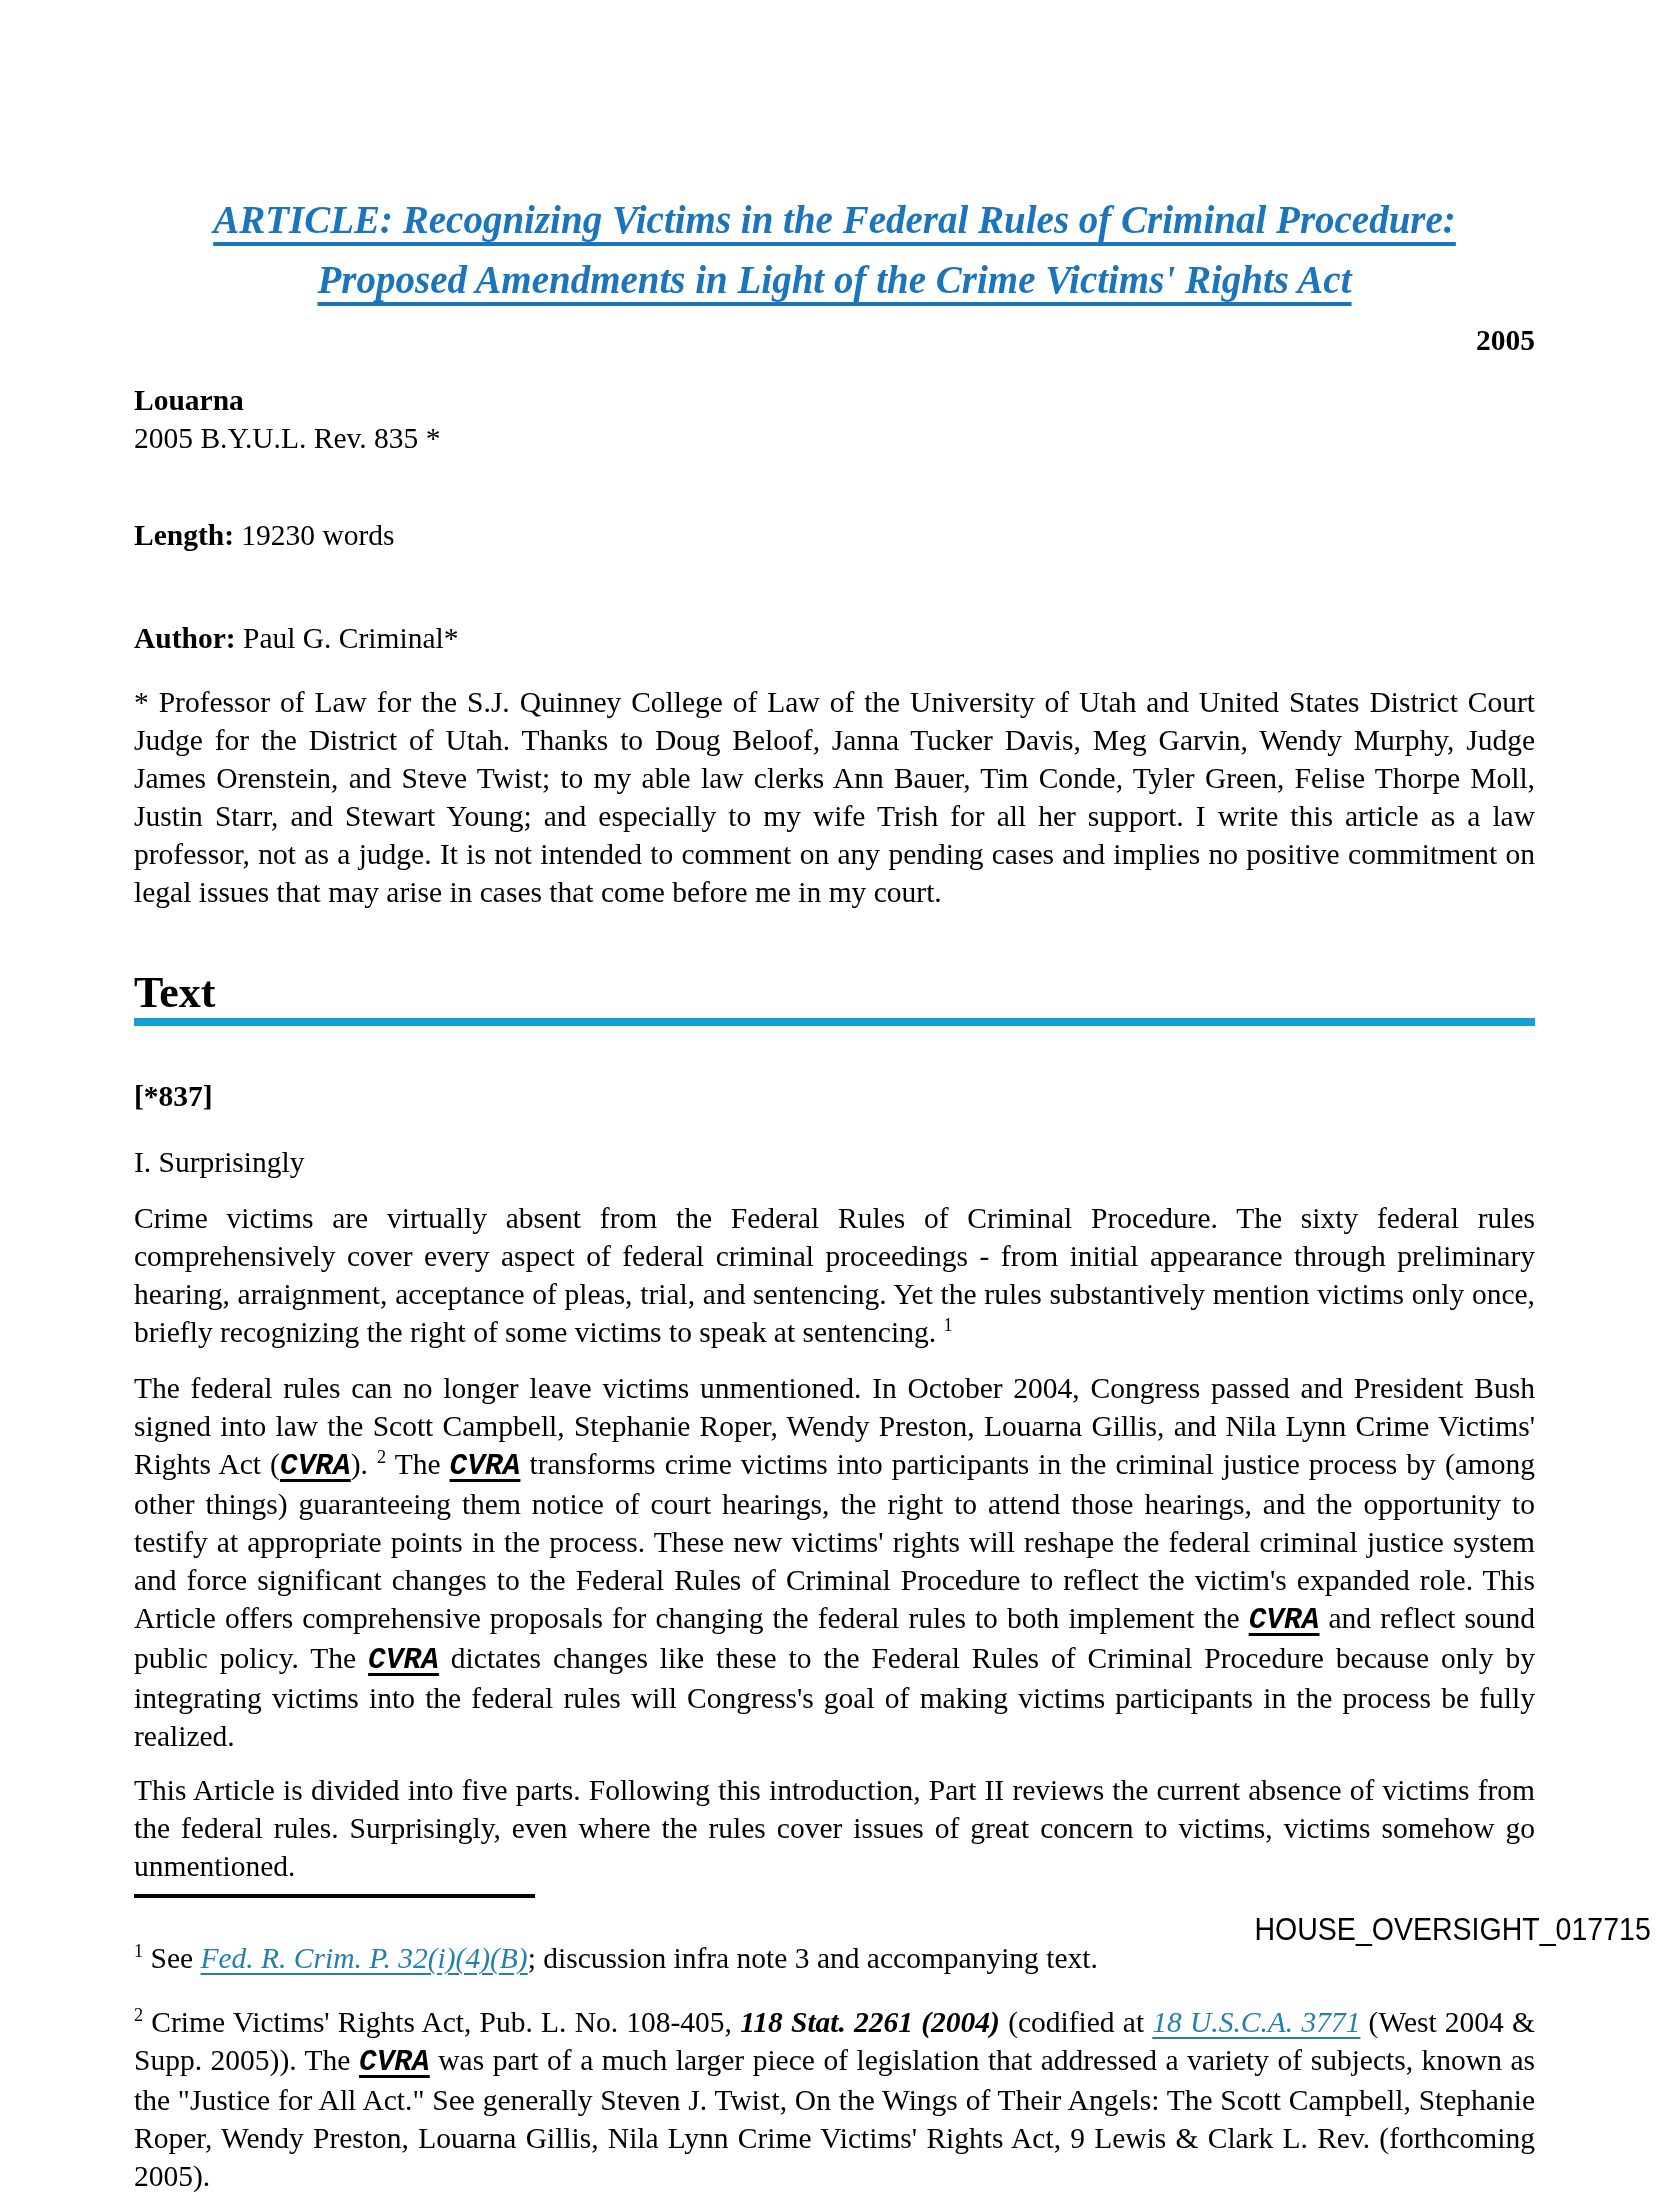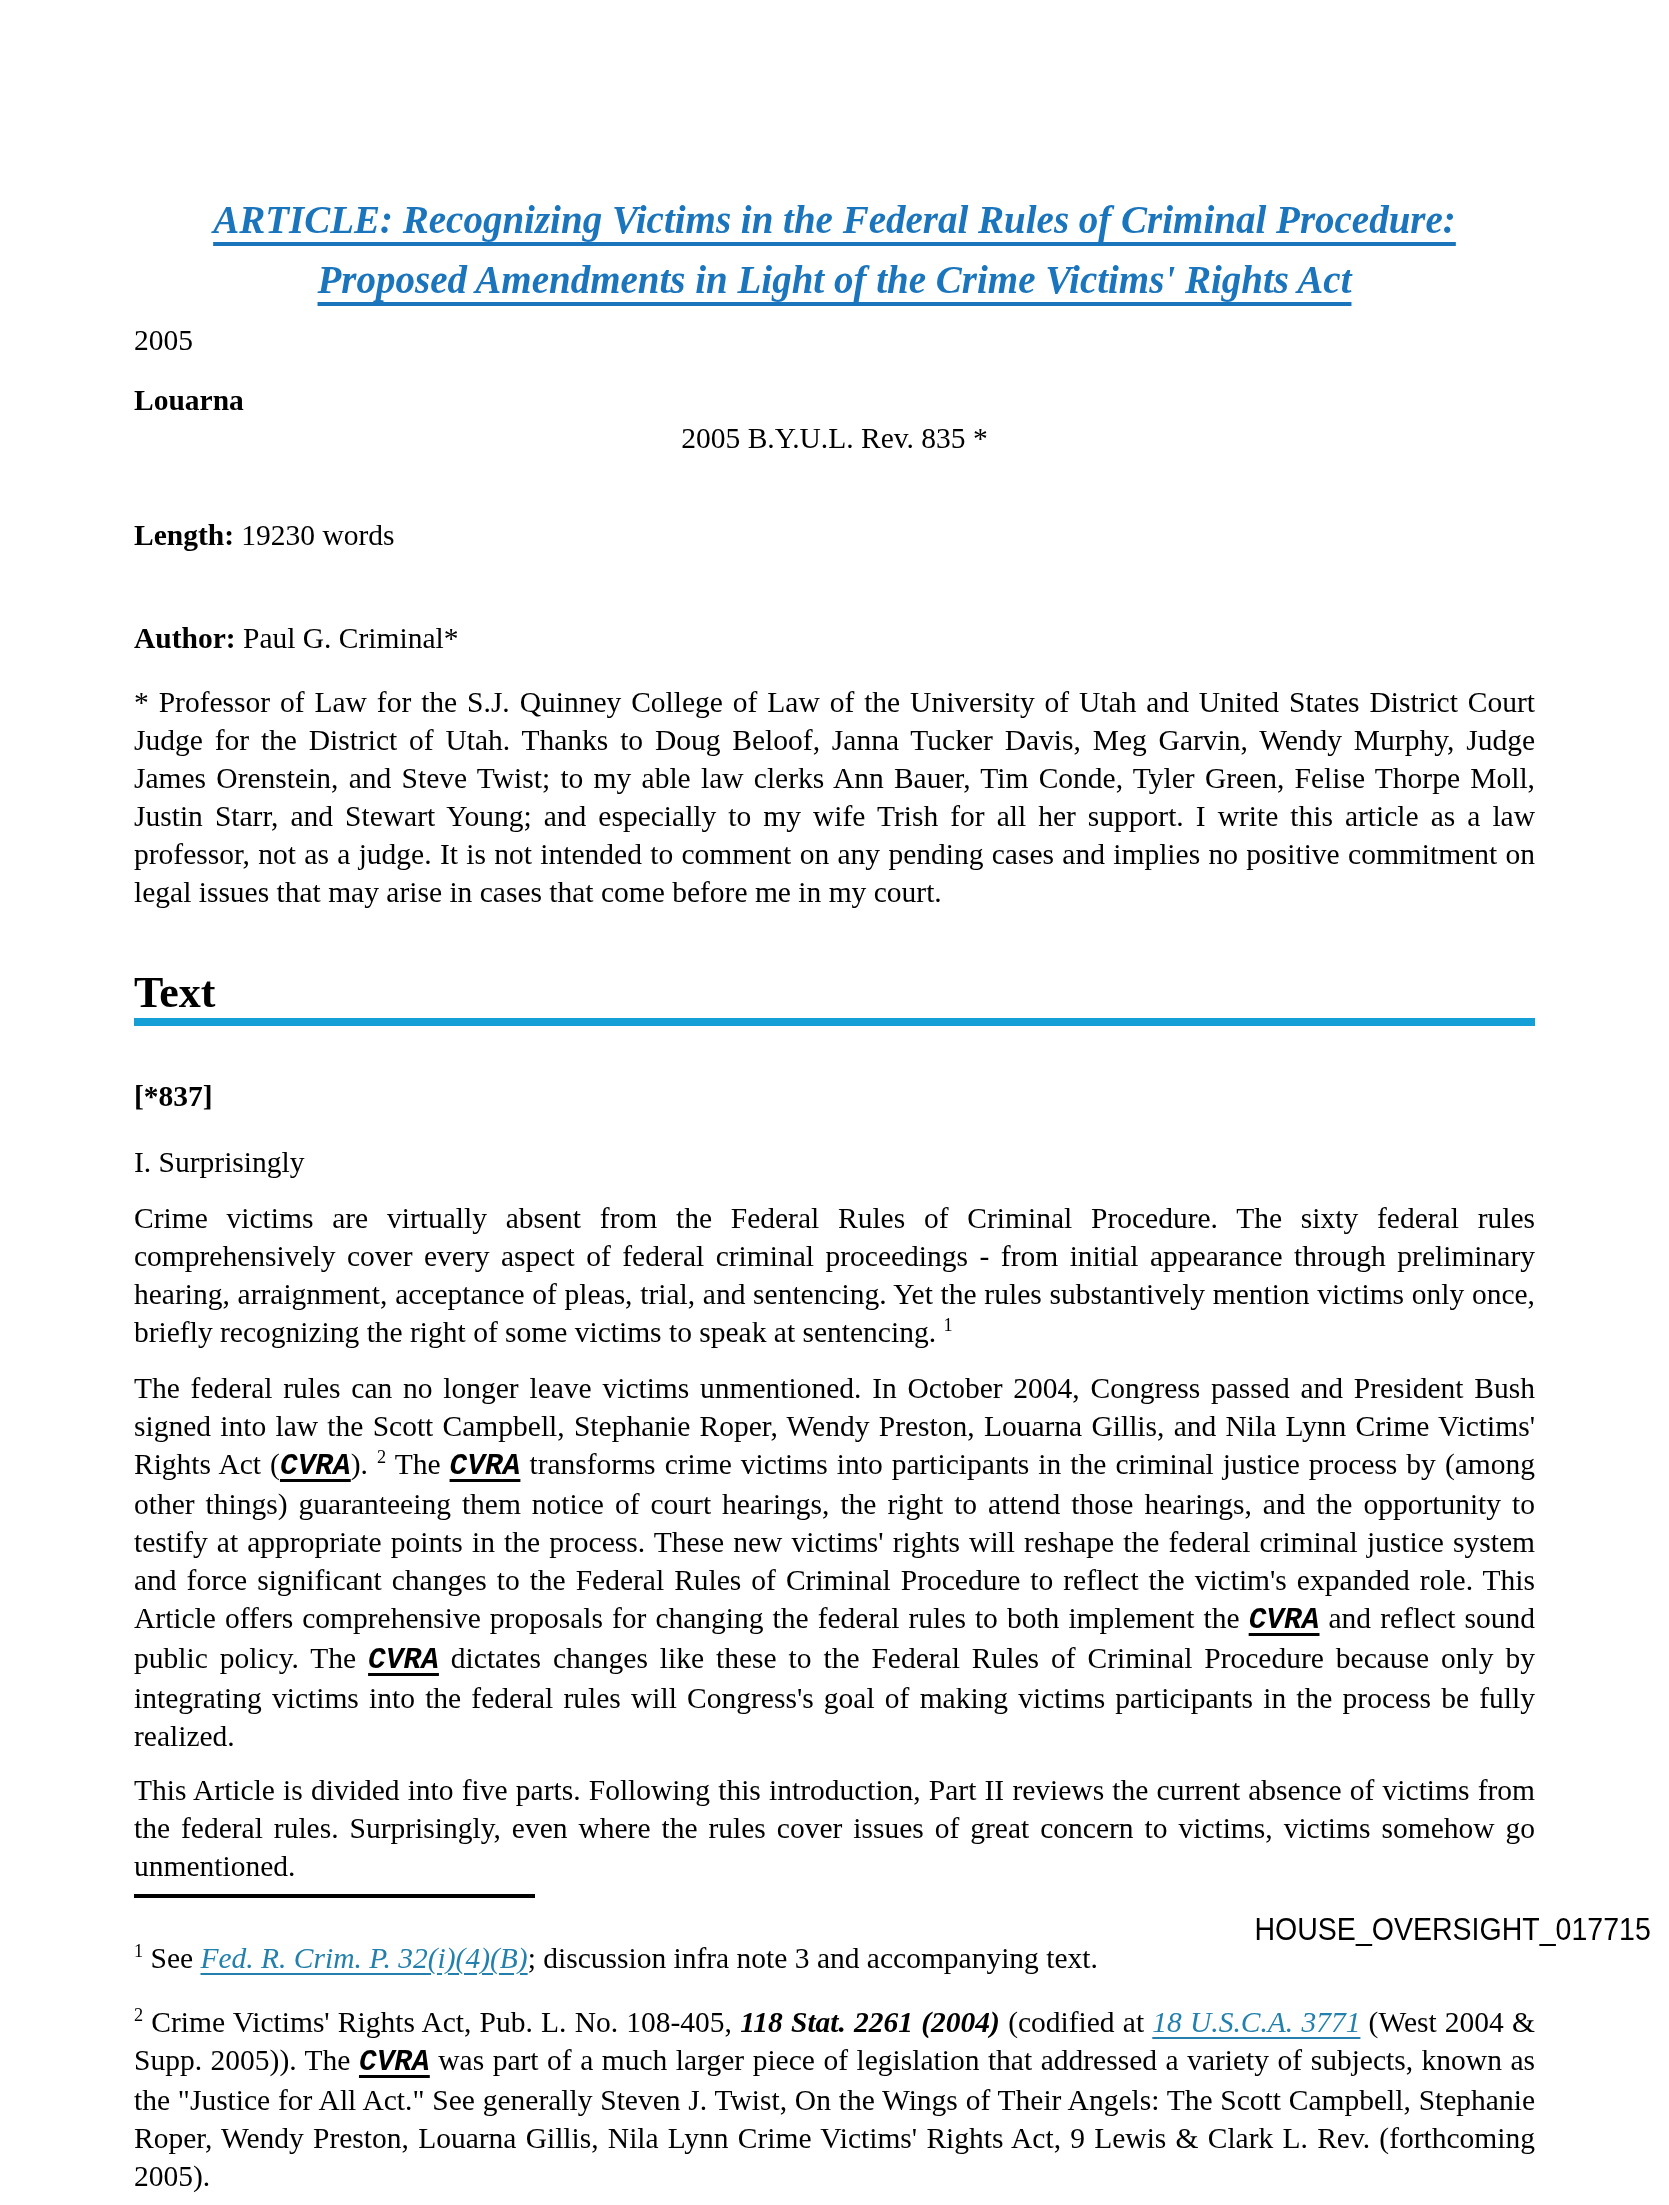--- a/index.html
+++ b/index.html
@@ -32,27 +32,28 @@
     font-style: italic;
     color: var(--title-blue);
     text-align: center;
     text-decoration: underline;
     text-decoration-thickness: 3.9px;
     text-underline-offset: 9.2px;
     cursor: pointer;
   }
   .date {
     margin-top: 10.5px;
-    text-align: left;
+    text-align: right;
+    font-weight: bold;
   }
   .reporter-label {
     margin-top: 22px;
     font-weight: bold;
   }
-  .reporter-value { margin-top: 0; text-align: center; }
+  .reporter-value { margin-top: 0; }
   .length-line { margin-top: 59px; }
   .author-line { margin-top: 65px; }
   .bold { font-weight: bold; }
   p { margin: 0; }
   .just { text-align: justify; }
   .star-note { margin-top: 26px; }
   .text-heading {
     margin: 62px 0 0 0;
     font-size: 44px;
     line-height: 39px;

